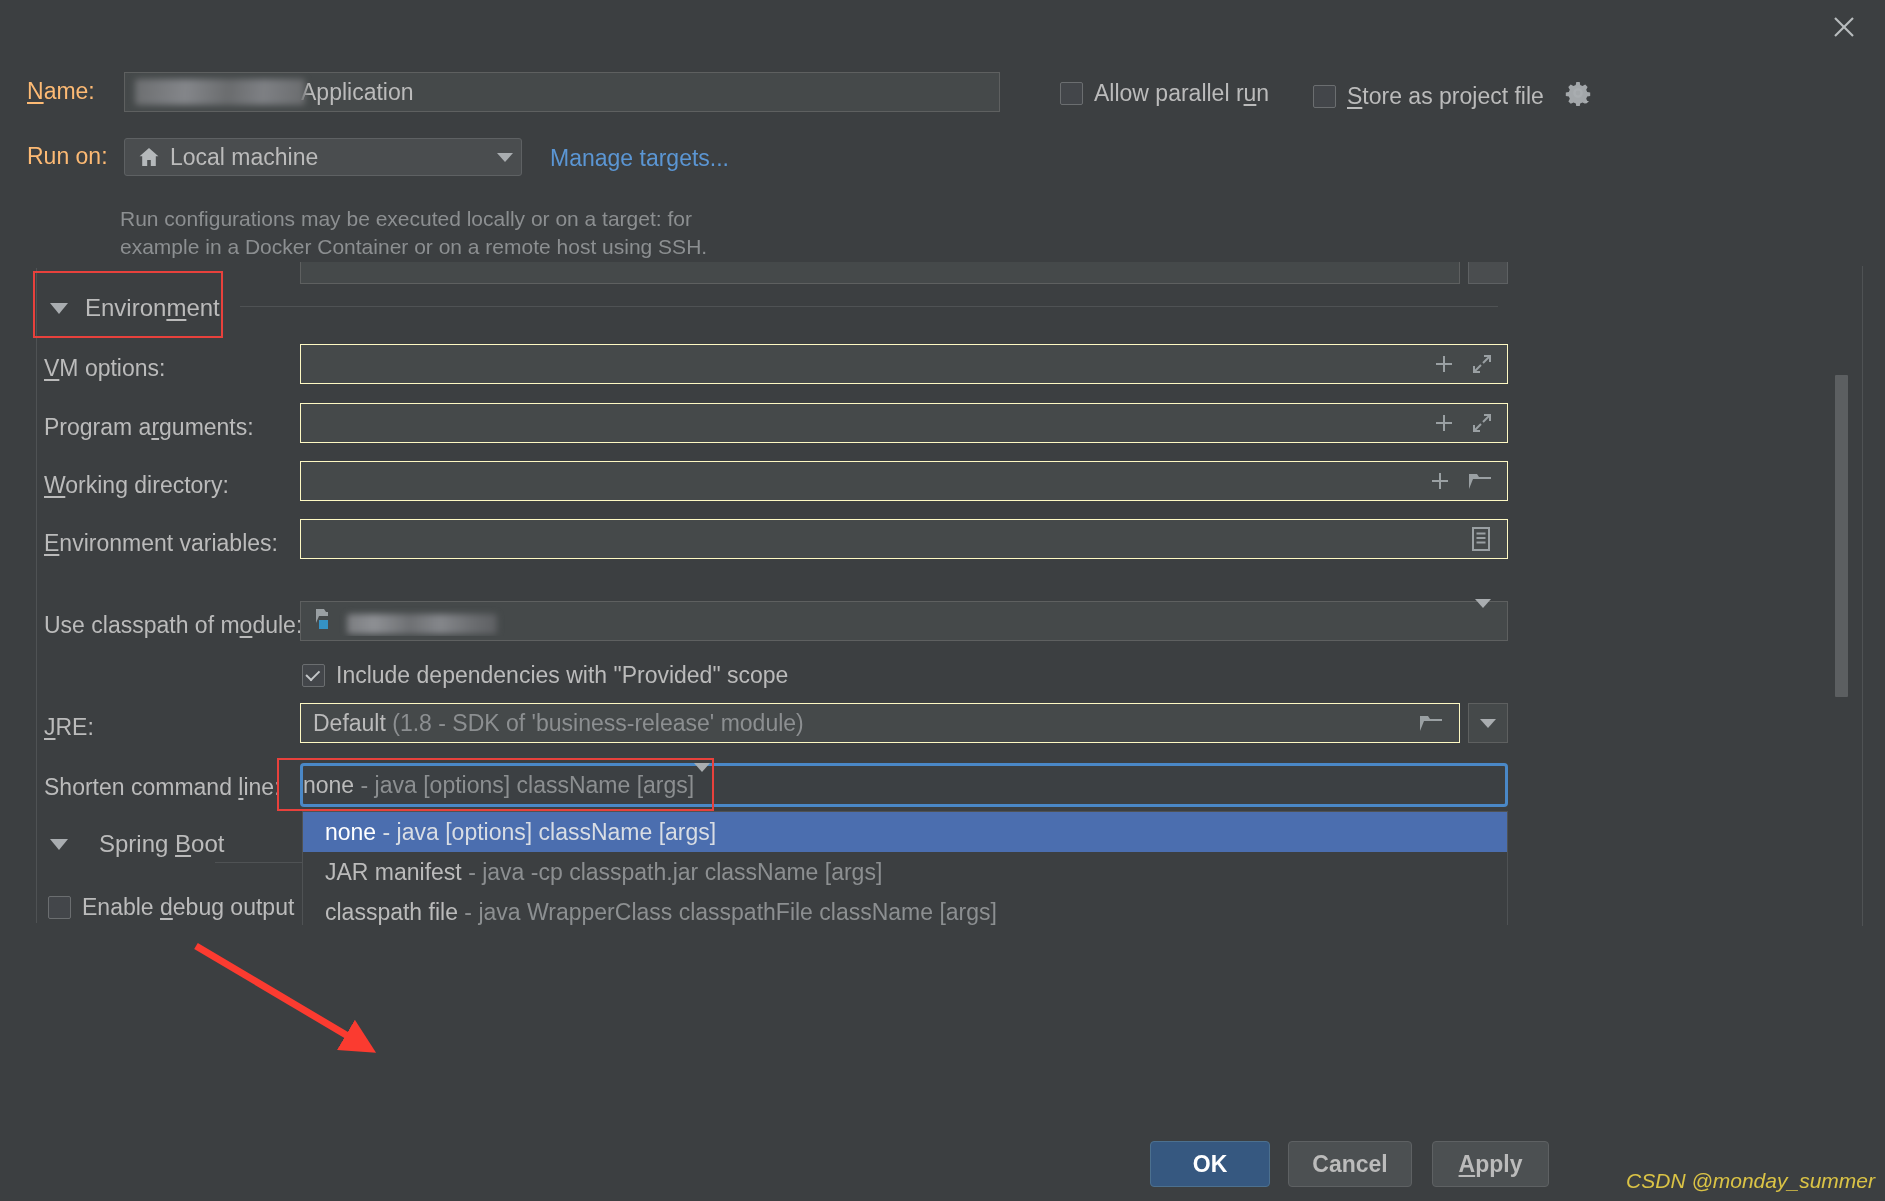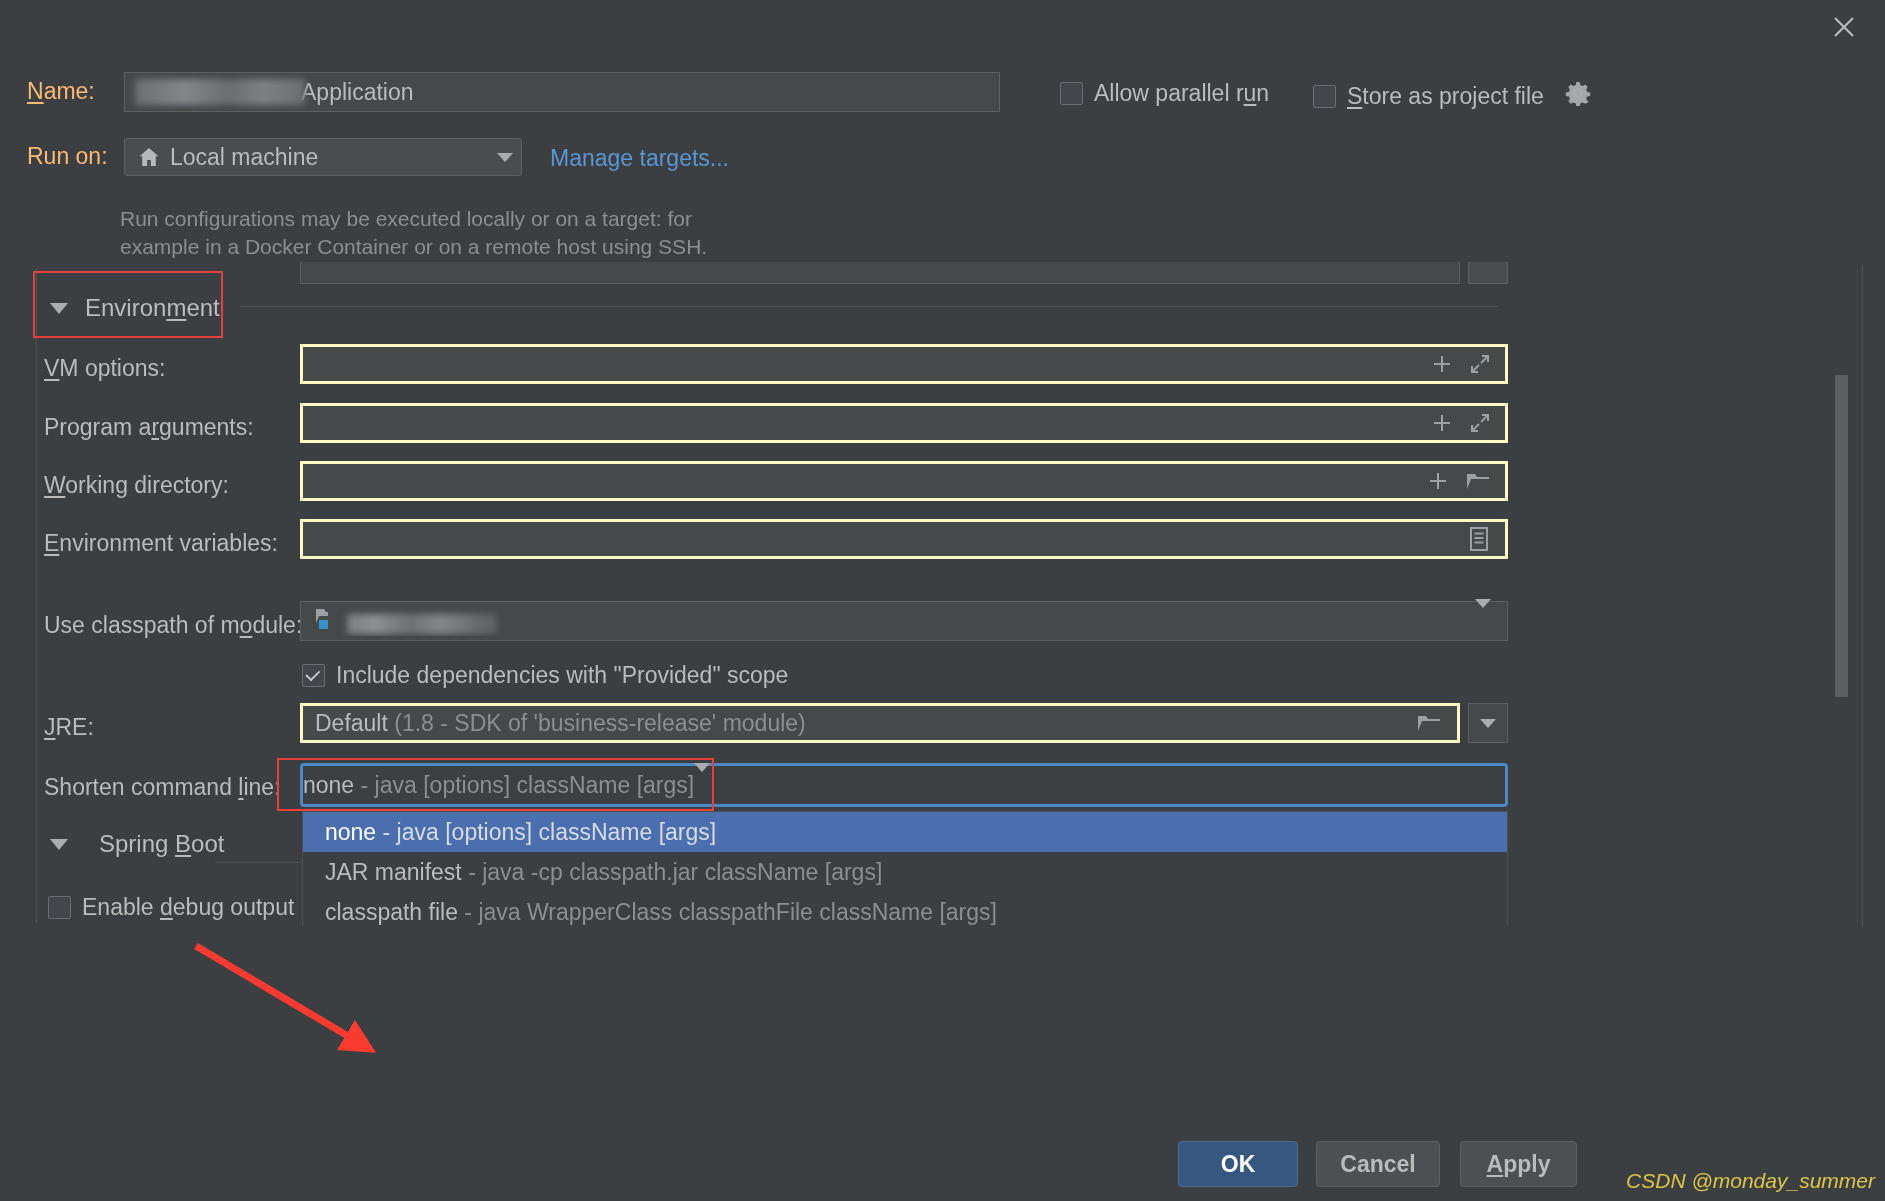--- a/index.html
+++ b/index.html
@@ -196,21 +196,21 @@
   #env-redbox { left: 33px; top: 9px; width: 190px; height: 67px; }
 
   
   .frow-label {
     position: absolute;
     font-size: 23px; color: #bbbbbb; white-space: nowrap;
   }
   .field {
     position: absolute;
     background: #45494a;
-    border: 3px solid #fef9c3;
+    border: 1px solid #fef9c3;
     box-sizing: border-box;
     height: 40px;
     display: flex;
     align-items: center;
     font-size: 23px;
     color: #bbbbbb;
   }
   .field .field-txt { flex: 1; padding-left: 12px; overflow: hidden; white-space: nowrap; }
   .field-icons {
     display: flex; align-items: center; gap: 16px;
@@ -326,21 +326,20 @@
     background: #3c3f41;
   }
   .btn {
     position: absolute;
     height: 46px;
     border-radius: 4px;
     box-sizing: border-box;
     display: flex; align-items: center; justify-content: center;
     font-size: 23px;
     cursor: pointer;
-    margin-left: 28px;
   }
   .btn-ok {
     left: 1150px; top: 1141px;
     width: 120px;
     background: #365880;
     border: 1px solid #4c708f;
     color: #ffffff;
     font-weight: bold;
   }
   .btn-default {

